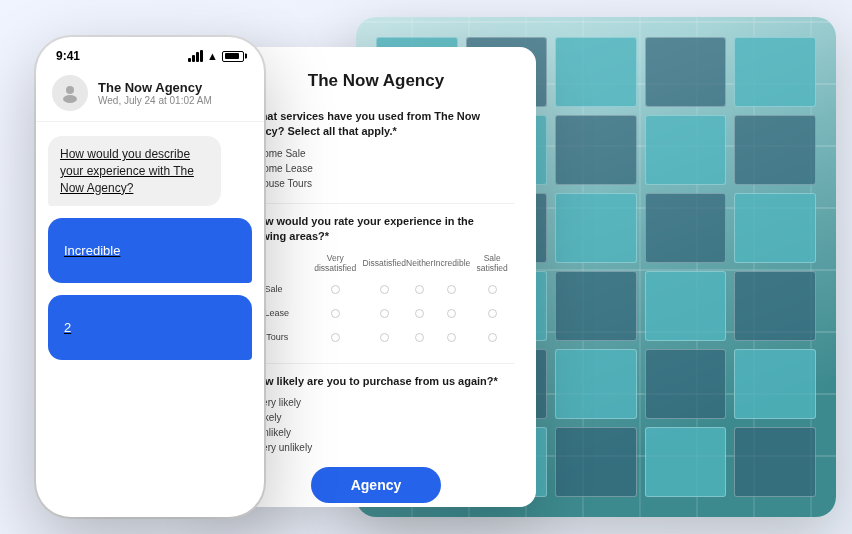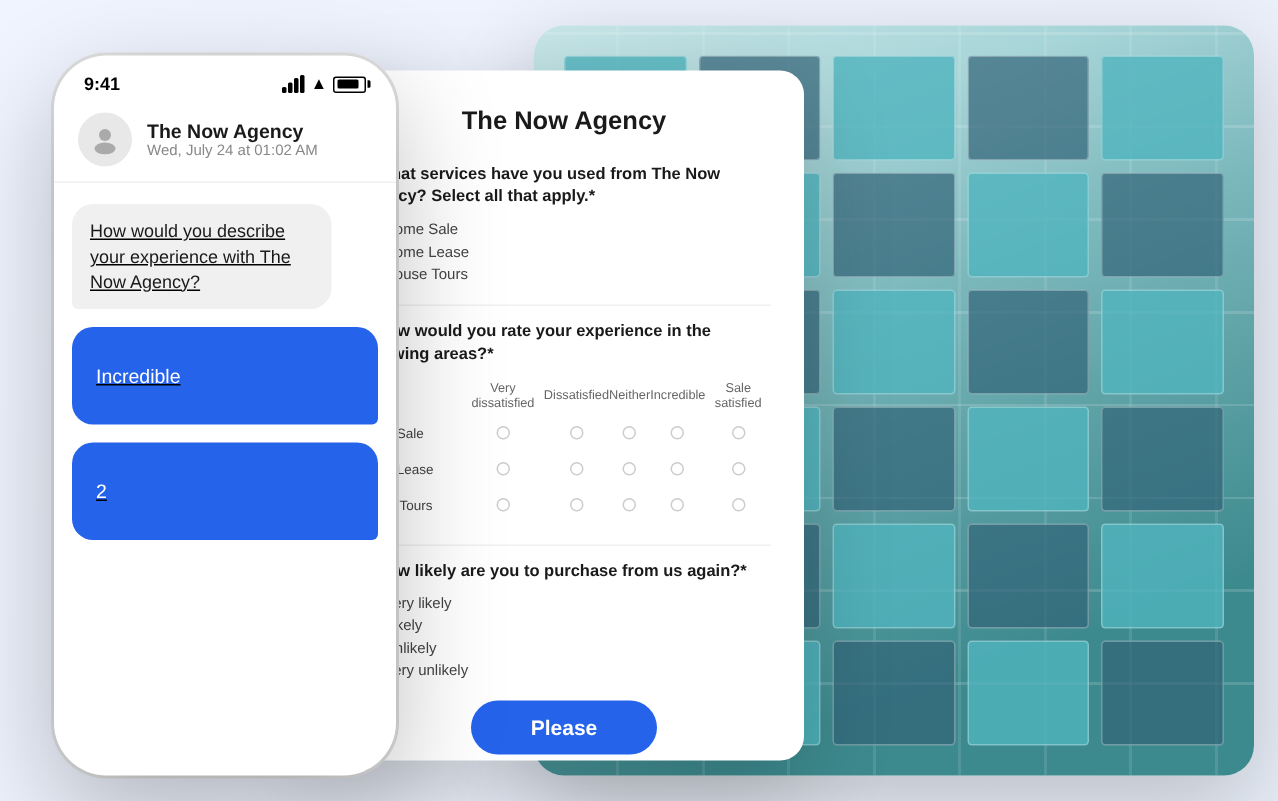--- a/index.html
+++ b/index.html
@@ -560,18 +560,18 @@
         <div class="checkbox-circle"></div>
         <span class="checkbox-label">Unlikely</span>
       </div>
       <div class="checkbox-option">
         <div class="checkbox-circle"></div>
         <span class="checkbox-label">Very unlikely</span>
       </div>
     </div>
 
     <div class="submit-area">
-      <button class="submit-btn">Please</button>
+      <button class="submit-btn">Agency</button>
     </div>
 
   </div>
 
 </div>
 
 </body></html>

